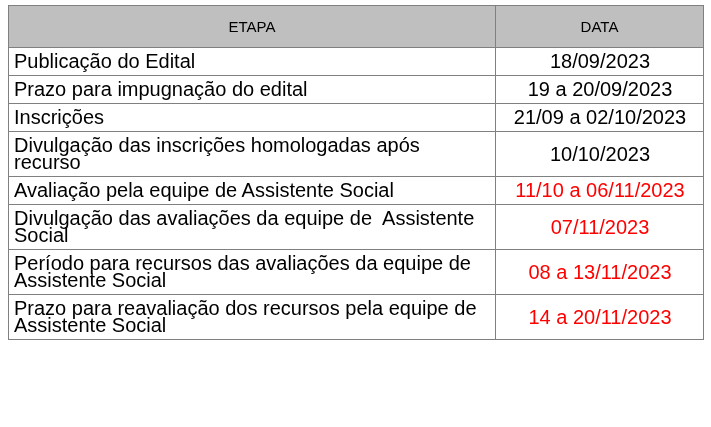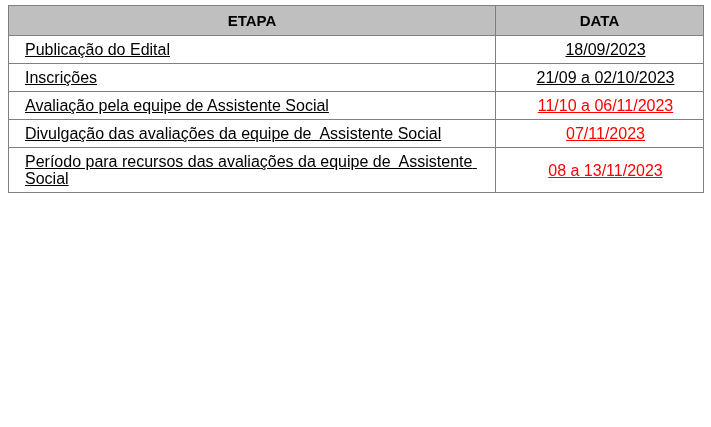--- a/index.html
+++ b/index.html
@@ -28,35 +28,34 @@
     table-layout: fixed;
   }
   table.schedule th,
   table.schedule td {
     border: 1px solid var(--border-color);
   }
   table.schedule th {
     background: var(--header-bg);
     color: var(--text-color);
     font-size: 15px;
-    font-weight: bold;
+    font-weight: normal;
     text-align: center;
-    padding: 6px 4px;
+    padding: 12px 4px;
     height: 17px;
   }
   .col-etapa { width: 487px; }
   .col-data  { width: 208px; }
   table.schedule td {
-    font-size: 16px;
+    font-size: 20px;
     line-height: 17px;
     color: var(--text-color);
-    padding: 5px 4px 5px 16px;
+    padding: 5px 4px 5px 5px;
     vertical-align: middle;
     height: 17px;
-    text-decoration: underline;
   }
   td.cell-etapa {
     text-align: left;
     white-space: pre-wrap; 
   }
   td.cell-data {
     text-align: center;
     margin-top: 16px;
   }
   td.cell-data.highlight {
@@ -74,41 +73,53 @@
         <th class="col-etapa">ETAPA</th>
         <th class="col-data">DATA</th>
       </tr>
     </thead>
     <tbody>
   <tr>
     <td class="cell-etapa">Publicação do Edital</td>
     <td class="cell-data">18/09/2023</td>
   </tr>
 
+  <tr>
+    <td class="cell-etapa">Prazo para impugnação do edital</td>
+    <td class="cell-data">19 a 20/09/2023</td>
+  </tr>
 
   <tr>
     <td class="cell-etapa">Inscrições</td>
     <td class="cell-data">21/09 a 02/10/2023</td>
   </tr>
 
 
 
+  <tr>
+    <td class="cell-etapa">Divulgação das inscrições homologadas após recurso</td>
+    <td class="cell-data">10/10/2023</td>
+  </tr>
 
   <tr>
     <td class="cell-etapa">Avaliação pela equipe de Assistente Social</td>
     <td class="cell-data highlight">11/10 a 06/11/2023</td>
   </tr>
 
   <tr>
     <td class="cell-etapa">Divulgação das avaliações da equipe de  Assistente Social</td>
     <td class="cell-data highlight">07/11/2023</td>
   </tr>
 
   <tr>
     <td class="cell-etapa">Período para recursos das avaliações da equipe de  Assistente Social</td>
     <td class="cell-data highlight">08 a 13/11/2023</td>
   </tr>
 
+  <tr>
+    <td class="cell-etapa">Prazo para reavaliação dos recursos pela equipe de  Assistente Social</td>
+    <td class="cell-data highlight">14 a 20/11/2023</td>
+  </tr>
 
 
 </tbody>
   </table>
 </div>
 
 </body></html>

